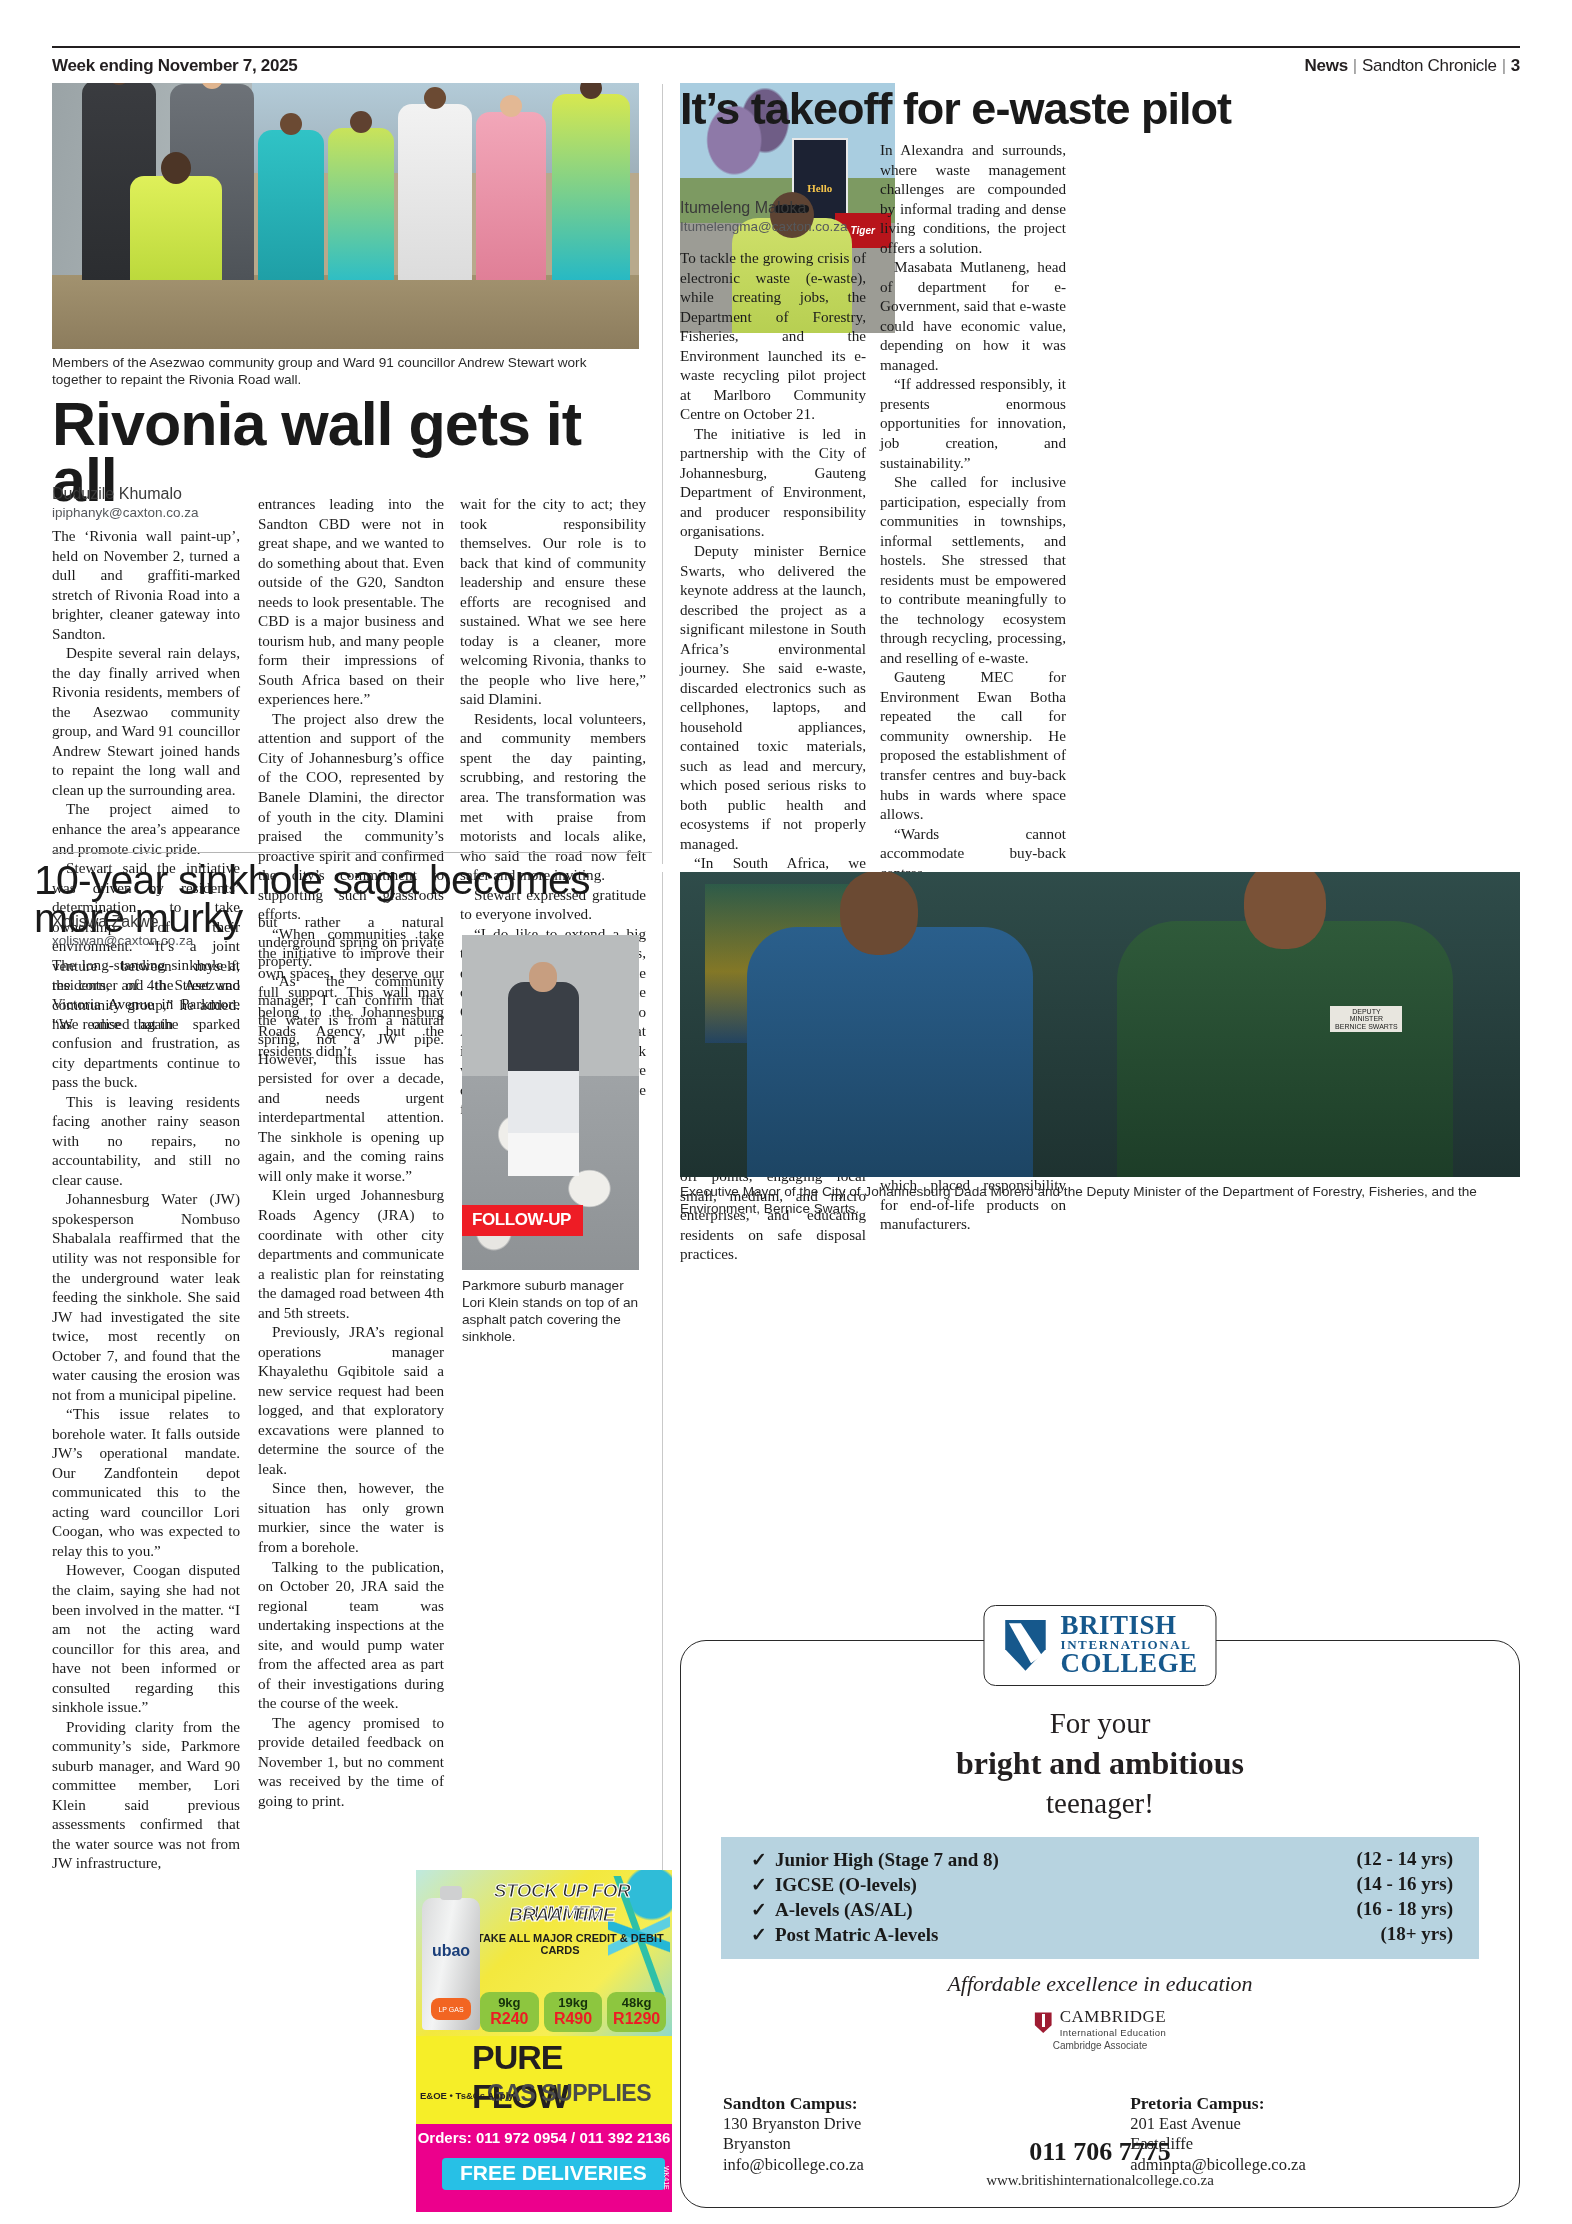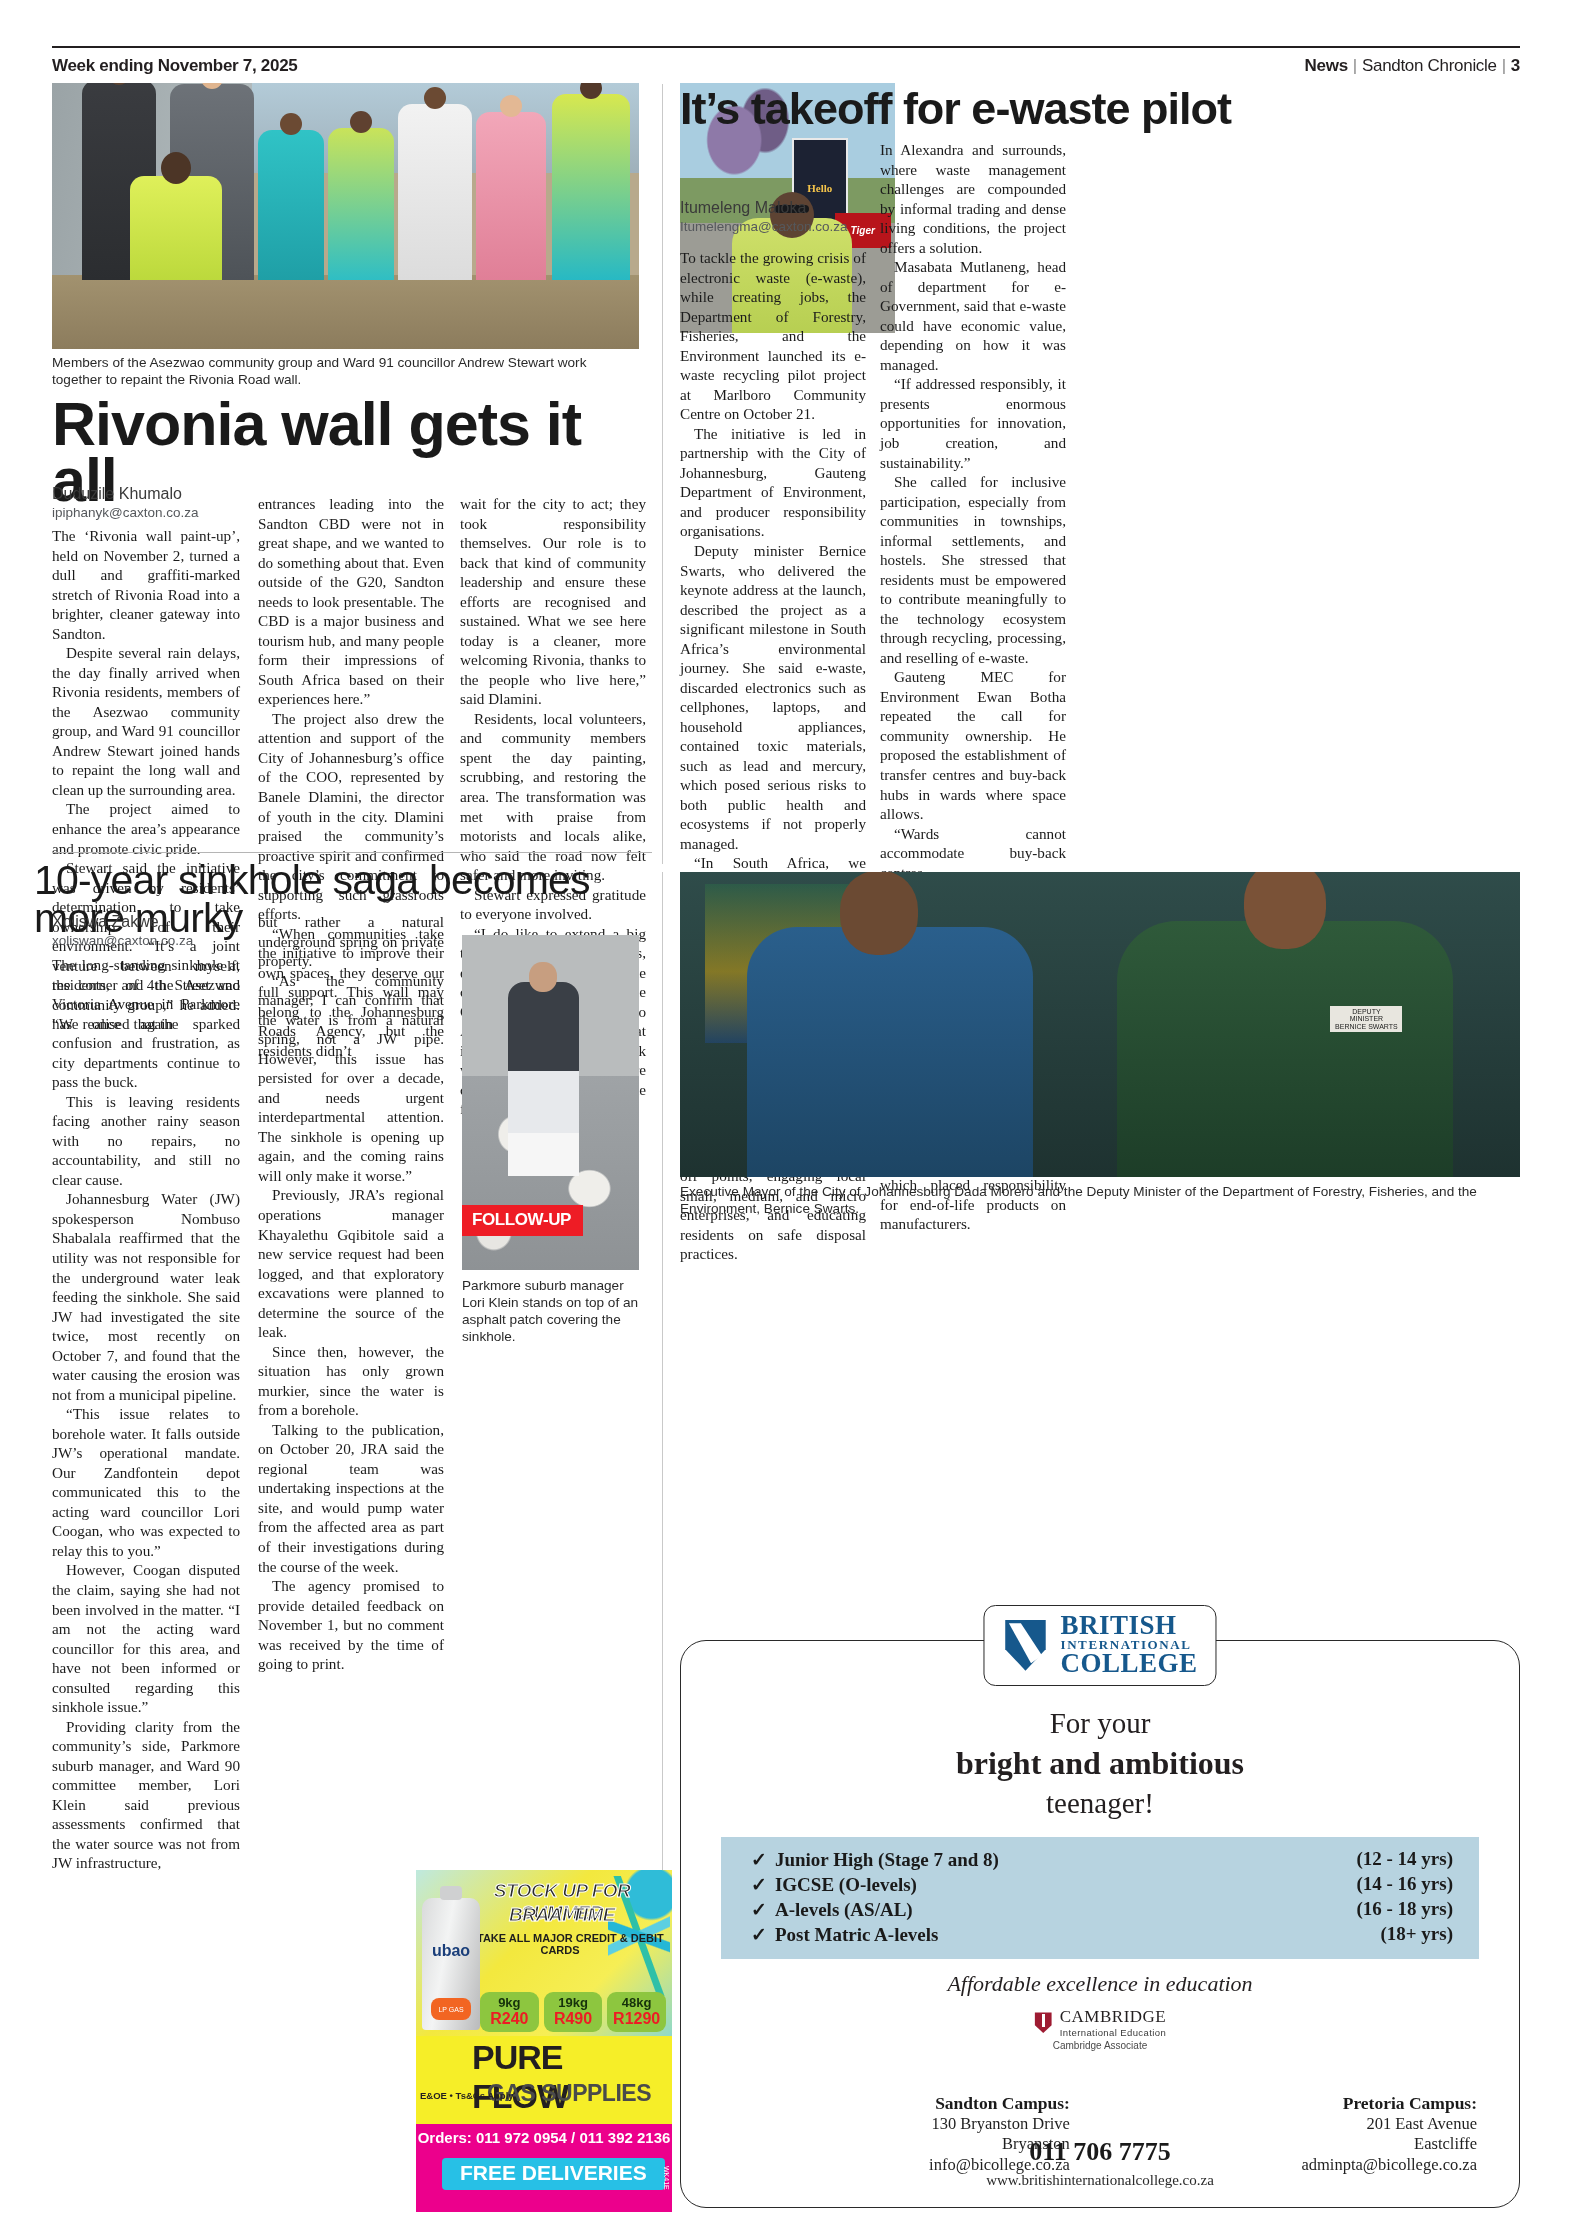--- a/index.html
+++ b/index.html
@@ -344,21 +344,21 @@
     clip-path: polygon(6% 4%, 94% 4%, 94% 62%, 50% 98%, 6% 62%);
     position:relative;
   }
   #ad-bic .camb-crest::after{
     content:"";position:absolute;left:42%;top:10%;width:16%;height:60%;background:#fff;
   }
   #ad-bic .camb-n1{font-family:"Liberation Serif",serif;font-weight:normal;font-size:17px;color:#231f20;letter-spacing:0.5px;}
   #ad-bic .camb-n2{font-family:"Liberation Sans",sans-serif;font-size:9.5px;color:#3a3a3a;letter-spacing:0.4px;}
   #ad-bic .camb-assoc{font-family:"Liberation Sans",sans-serif;font-size:10px;color:#4a4a4a;}
   #ad-bic .campuses{
-    position:absolute;left:42px;right:42px;top:452px;display:flex;justify-content:space-between;text-align:right;
+    position:absolute;left:42px;right:42px;top:452px;display:flex;justify-content:space-between;
   }
   #ad-bic .campus{width:46%;}
   #ad-bic .campus .cname{
     font-family:"Liberation Serif",serif;font-weight:bold;font-size:17.5px;color:#1a1a1a;
   }
   #ad-bic .campus .cline{
     font-family:"Liberation Serif",serif;font-size:16.5px;color:#1f1f1f;line-height:1.24;
   }
   #ad-bic .tel{
     position:absolute;left:0;right:0;bottom:40px;text-align:center;
@@ -490,20 +490,21 @@
     <p class="first">The long-standing sinkhole at the corner of 4th Street and Victoria Avenue in Parkmore has once again sparked confusion and frustration, as city departments continue to pass the buck.</p>
     <p>This is leaving residents facing another rainy season with no repairs, no accountability, and still no clear cause.</p>
     <p>Johannesburg Water (JW) spokesperson Nombuso Shabalala reaffirmed that the utility was not responsible for the underground water leak feeding the sinkhole. She said JW had investigated the site twice, most recently on October 7, and found that the water causing the erosion was not from a municipal pipeline.</p>
     <p>“This issue relates to borehole water. It falls outside JW’s operational mandate. Our Zandfontein depot communicated this to the acting ward councillor Lori Coogan, who was expected to relay this to you.”</p>
     <p>However, Coogan disputed the claim, saying she had not been involved in the matter. “I am not the acting ward councillor for this area, and have not been informed or consulted regarding this sinkhole issue.”</p>
     <p>Providing clarity from the community’s side, Parkmore suburb manager, and Ward 90 committee member, Lori Klein said previous assessments confirmed that the water source was not from JW infrastructure,</p>
   </div>
   <div class="body-col" style="position:absolute;left:258px;top:912px;width:186px;">
     <p class="first">but rather a natural underground spring on private property.</p>
     <p>“As the community manager, I can confirm that the water is from a natural spring, not a JW pipe. However, this issue has persisted for over a decade, and needs urgent interdepartmental attention. The sinkhole is opening up again, and the coming rains will only make it worse.”</p>
+    <p>Klein urged Johannesburg Roads Agency (JRA) to coordinate with other city departments and communicate a realistic plan for reinstating the damaged road between 4th and 5th streets.</p>
     <p>Previously, JRA’s regional operations manager Khayalethu Gqibitole said a new service request had been logged, and that exploratory excavations were planned to determine the source of the leak.</p>
     <p>Since then, however, the situation has only grown murkier, since the water is from a borehole.</p>
     <p>Talking to the publication, on October 20, JRA said the regional team was undertaking inspections at the site, and would pump water from the affected area as part of their investigations during the course of the week.</p>
     <p>The agency promised to provide detailed feedback on November 1, but no comment was received by the time of going to print.</p>
   </div>
 
   <div class="photo" id="photo-sinkhole">
     <div class="road"></div>
     <div class="woman">
       <div class="face"></div>

